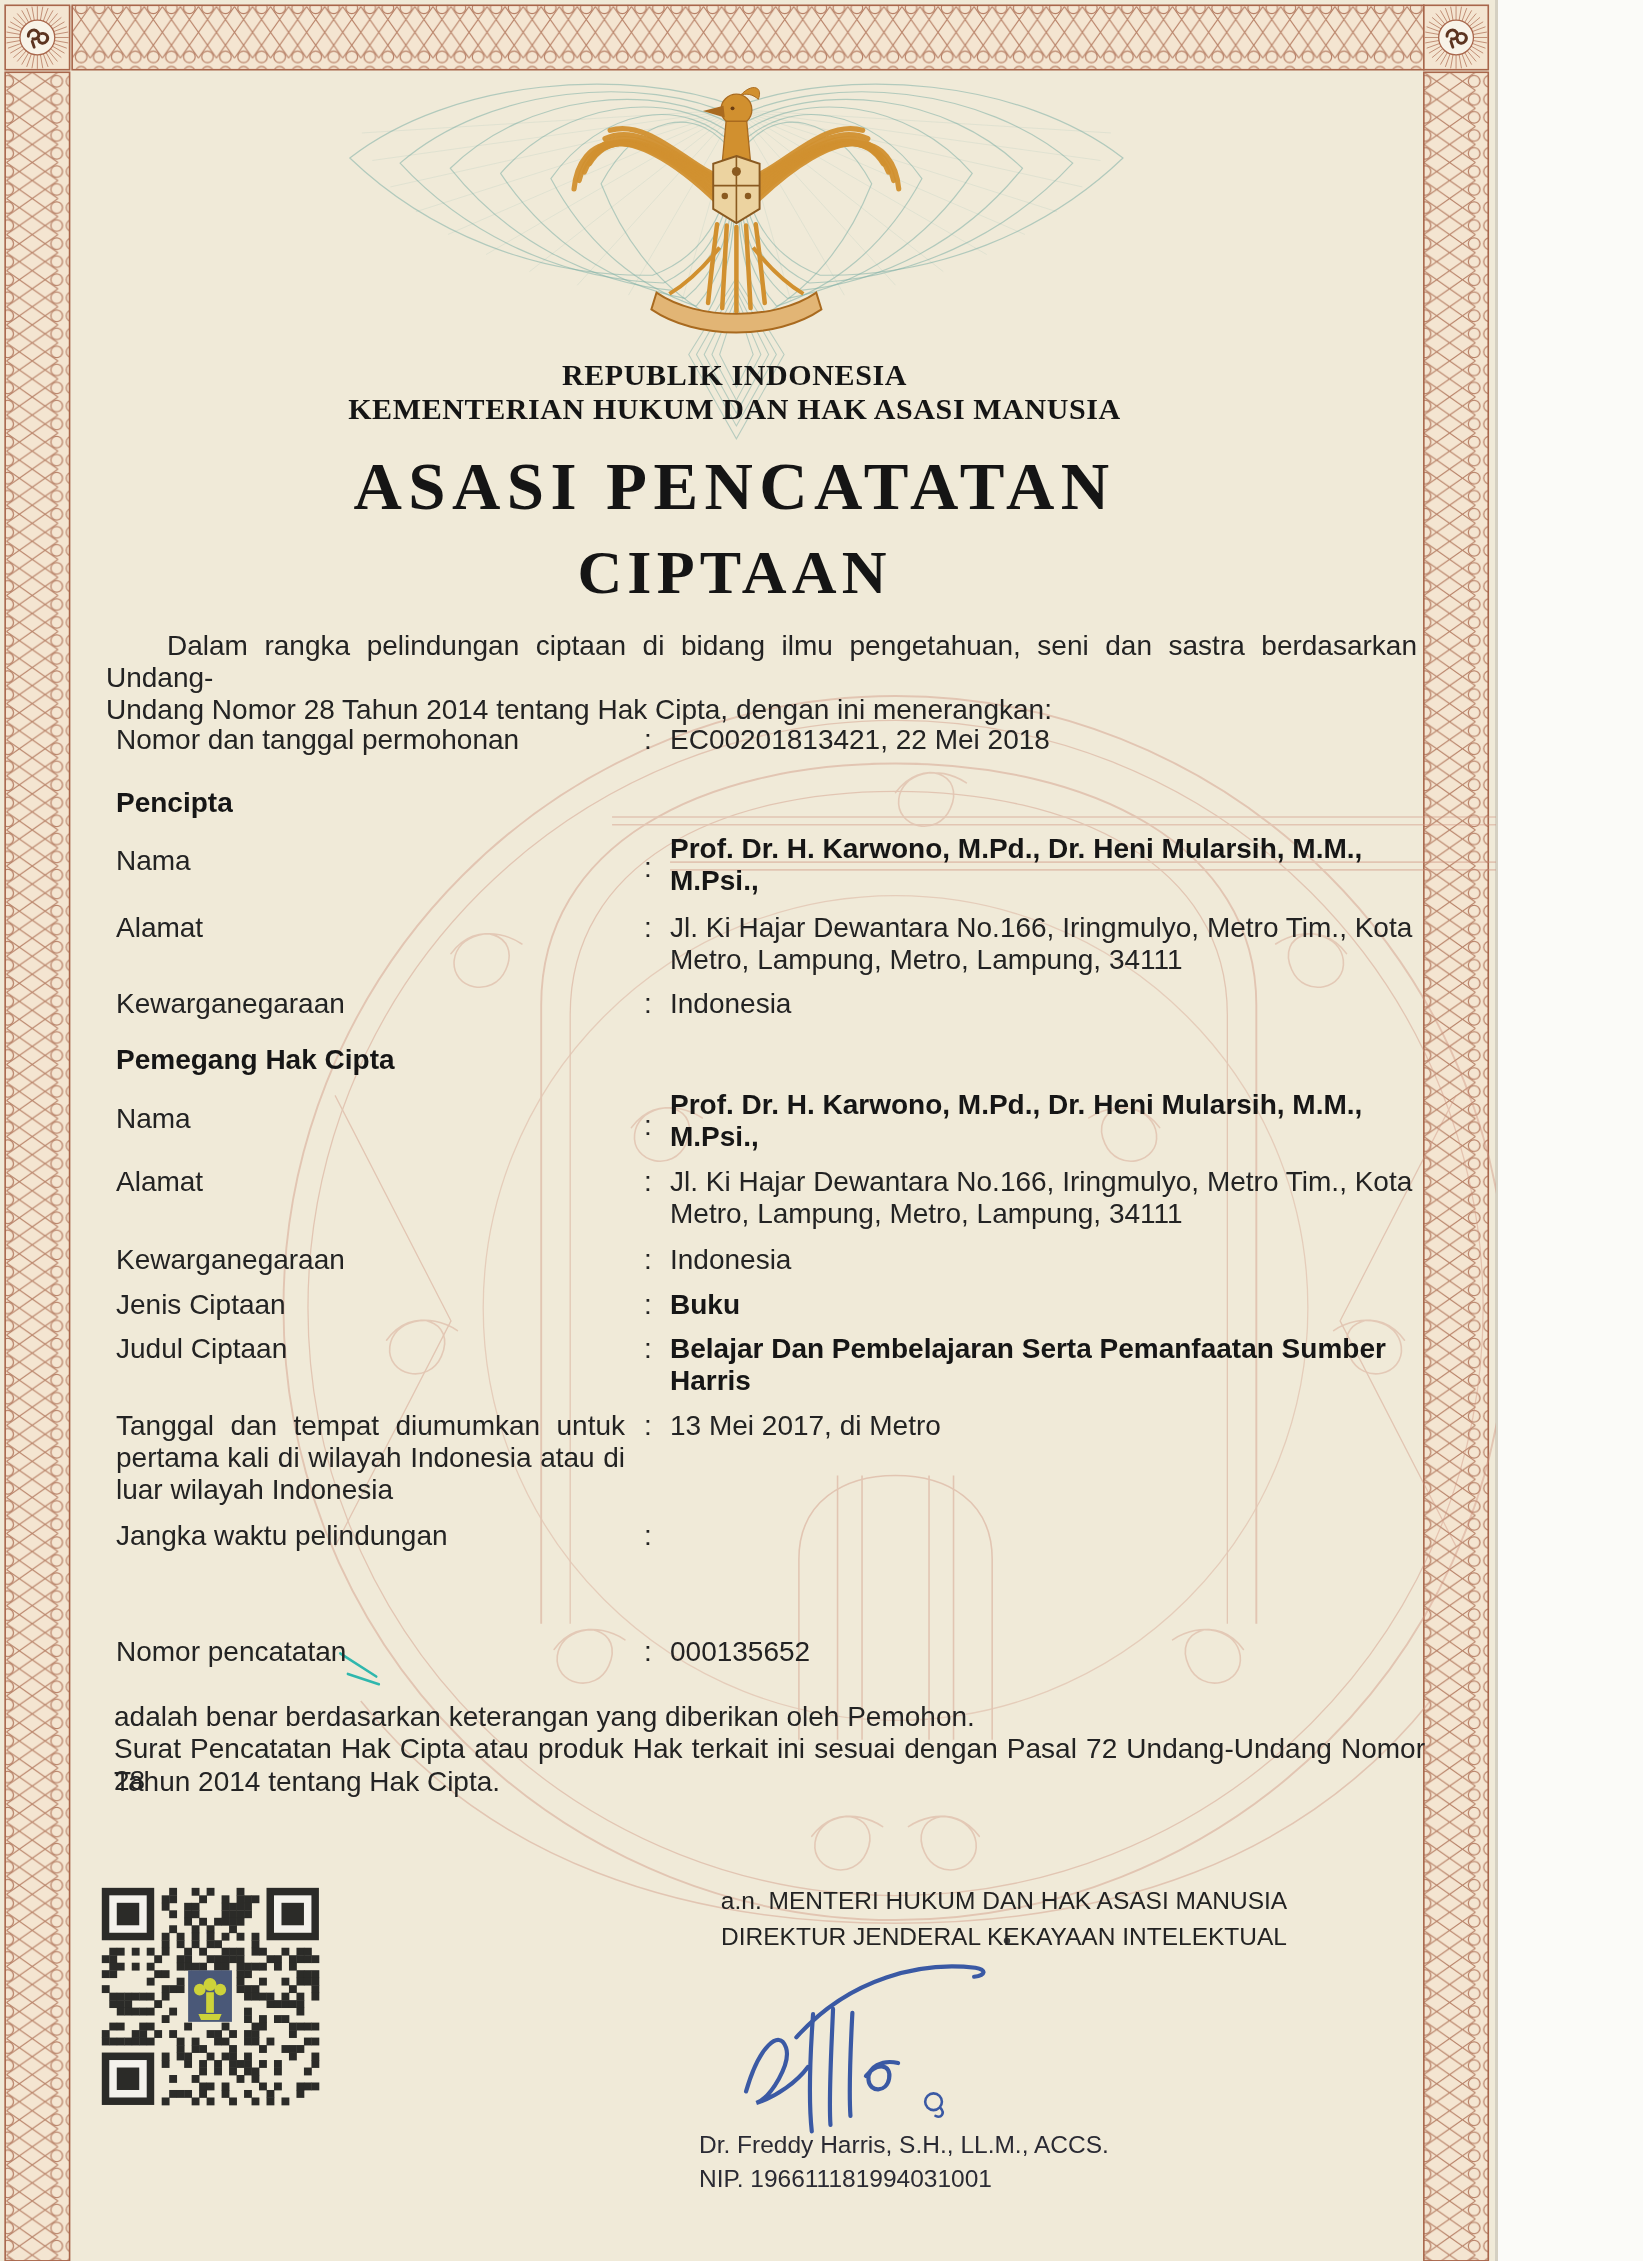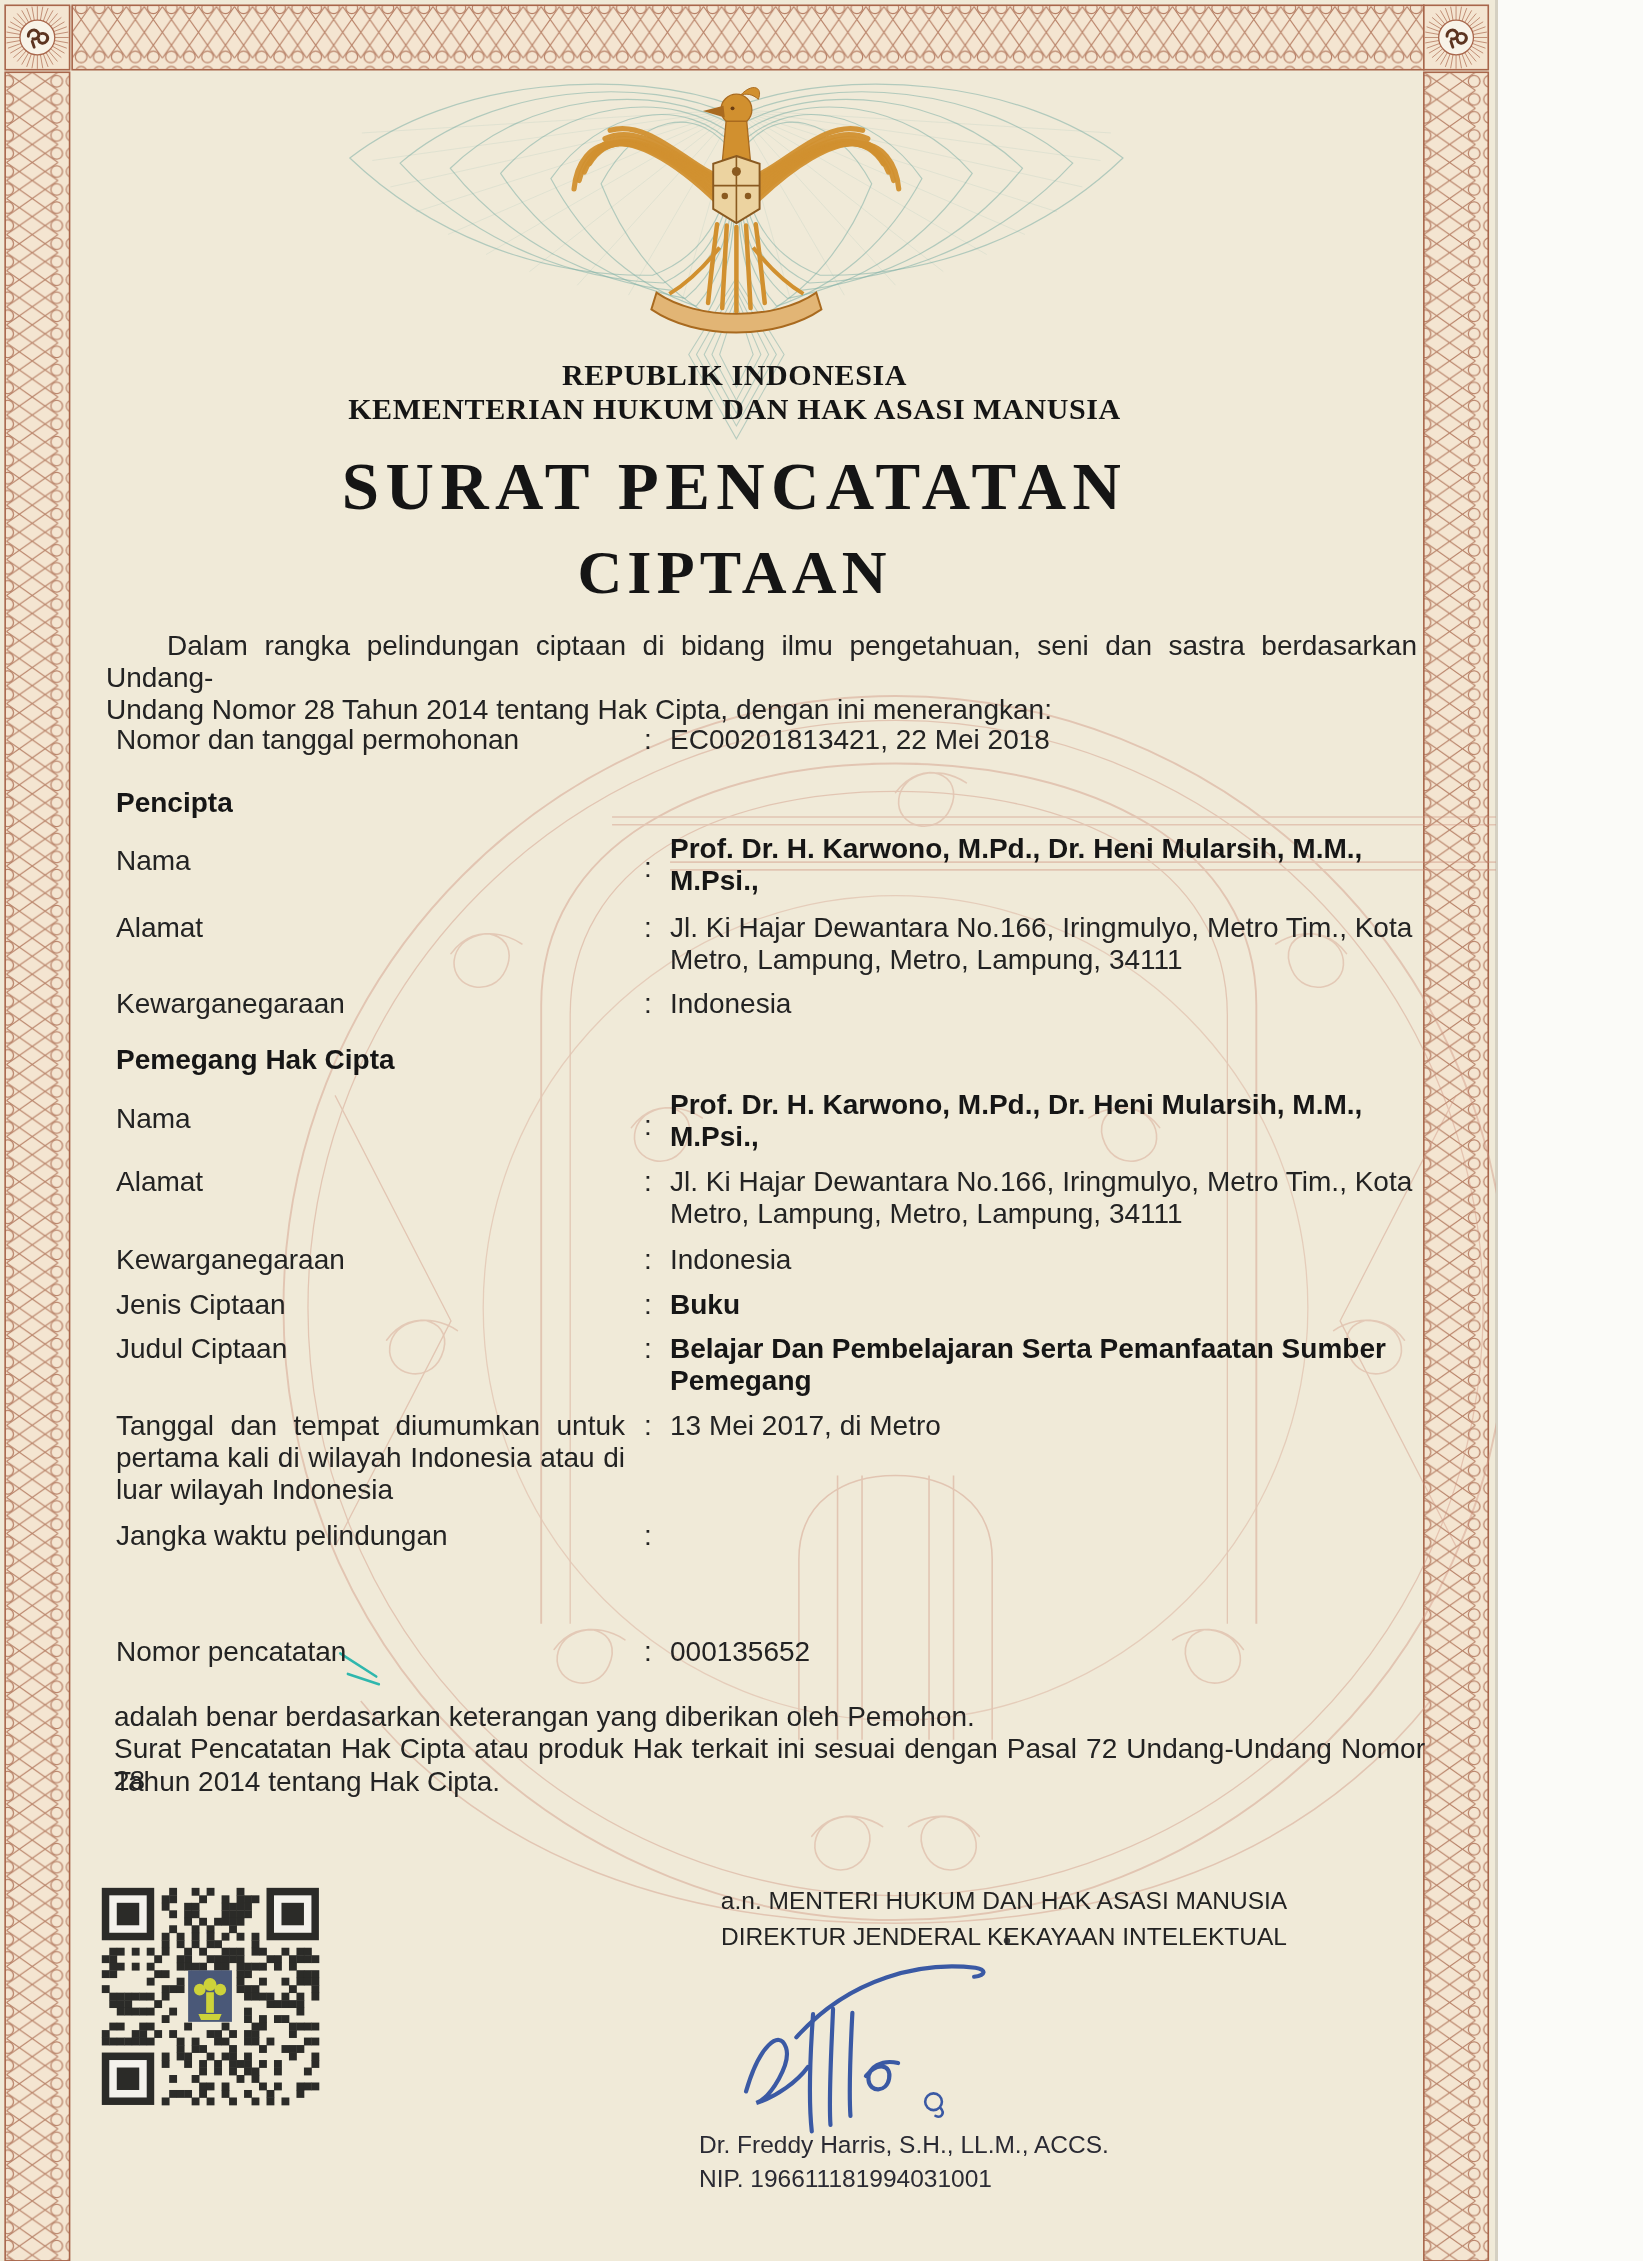--- a/index.html
+++ b/index.html
@@ -546,21 +546,21 @@
         <circle cx="168" cy="150" r="10" fill="#cdd23a"></circle>
         <circle cx="152" cy="158" r="9" fill="#cdd23a"></circle>
         <circle cx="184" cy="158" r="9" fill="#cdd23a"></circle>
         <rect x="162" y="162" width="12" height="32" fill="#cdd23a"></rect>
         <path d="M150,196 h36 l-4,9 h-28 Z" stroke="none" stroke-width="0" fill="#cdd23a" opacity="1" stroke-linecap="round"></path>
       </g>
   </svg>
 
   <div class="t serif ctr country">REPUBLIK INDONESIA</div>
   <div class="t serif ctr ministry">KEMENTERIAN HUKUM DAN HAK ASASI MANUSIA</div>
-  <div class="t serif ctr title1">SURAT PENCATATAN</div>
+  <div class="t serif ctr title1">ASASI PENCATATAN</div>
   <div class="t serif ctr title2">CIPTAAN</div>
 
   <div class="t intro">
     <div class="jlast indent">Dalam rangka pelindungan ciptaan di bidang ilmu pengetahuan, seni dan sastra berdasarkan Undang-</div>
     <div>Undang Nomor 28 Tahun 2014 tentang Hak Cipta, dengan ini menerangkan:</div>
   </div>
 
   <div class="t lbl" style="top:724px">Nomor dan tanggal permohonan</div>
   <div class="t colon" style="top:724px">:</div>
   <div class="t val" style="top:724px">EC00201813421, 22 Mei 2018</div>
@@ -606,21 +606,21 @@
   <div class="t val" style="top:1244px">Indonesia</div>
 
   <div class="t lbl" style="top:1289px">Jenis Ciptaan</div>
   <div class="t colon" style="top:1289px">:</div>
   <div class="t val bold" style="top:1289px">Buku</div>
 
   <div class="t lbl" style="top:1333px">Judul Ciptaan</div>
   <div class="t colon" style="top:1333px">:</div>
   <div class="t val bold" style="top:1333px">
     <div>Belajar Dan Pembelajaran Serta Pemanfaatan Sumber</div>
-    <div>Pemegang</div>
+    <div>Harris</div>
   </div>
 
   <div class="t lbl" style="top:1410px;width:509px">
     <div class="jlast">Tanggal dan tempat diumumkan untuk</div>
     <div class="jlast">pertama kali di wilayah Indonesia atau di</div>
     <div>luar wilayah Indonesia</div>
   </div>
   <div class="t colon" style="top:1410px">:</div>
   <div class="t val" style="top:1410px">13 Mei 2017, di Metro</div>
 

